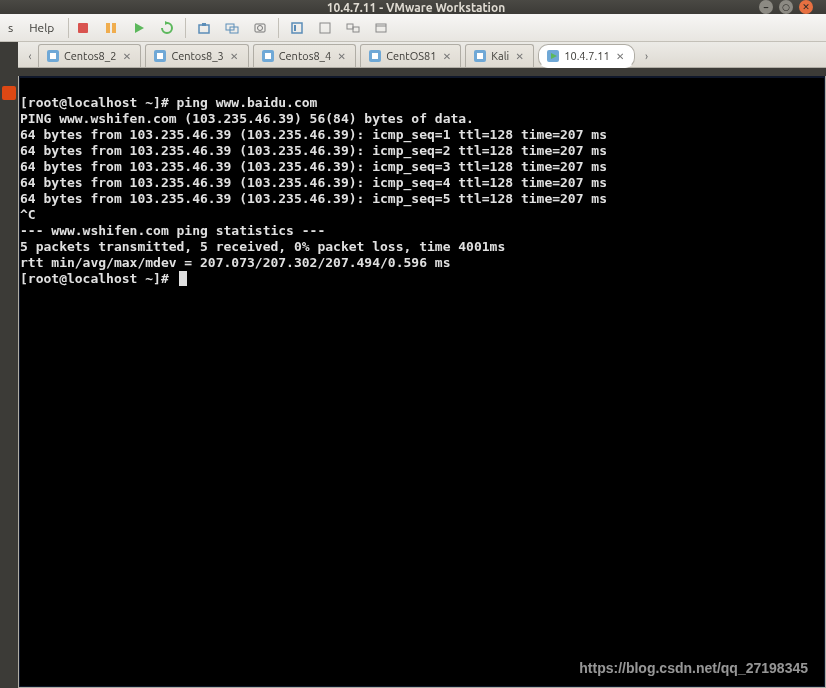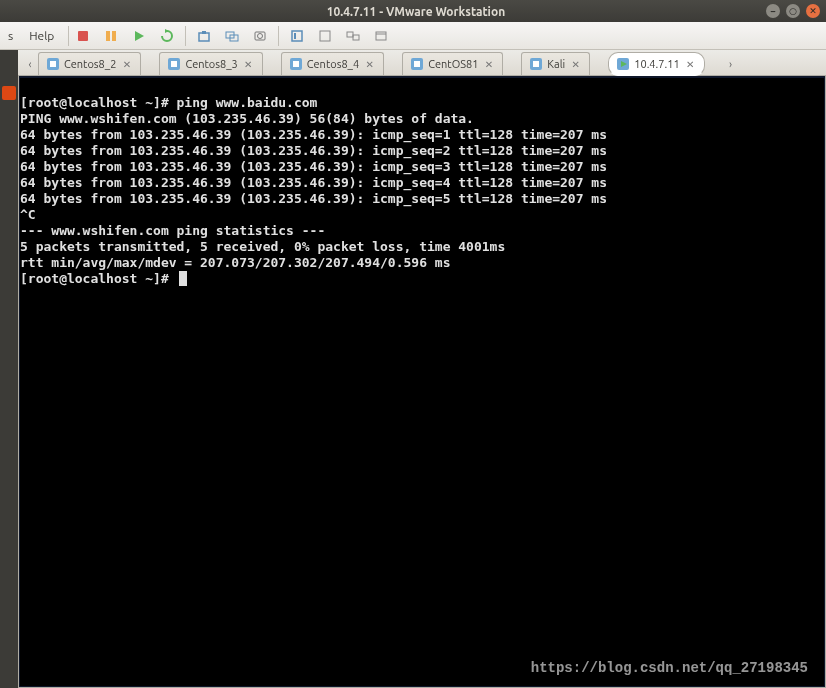--- a/index.html
+++ b/index.html
@@ -22,26 +22,26 @@
     }
     .launcher-icon {
       width: 14px;
       height: 14px;
       margin: 2px;
       background: #dd4814;
       border-radius: 2px;
     }
     
     .titlebar {
-      height: 22px;
+      height: 14px;
       background: linear-gradient(to bottom, #4a4944, #3c3b37);
       display: flex;
       align-items: center;
       justify-content: space-between;
-      padding: 0 6px;
+      padding: 0 13px;
       color: #dfdbd2;
       font-size: 12px;
       font-weight: bold;
     }
     .titlebar-title { flex: 1; text-align: center; }
     .window-controls { display: flex; gap: 6px; }
     .win-btn {
       width: 14px;
       height: 14px;
       border-radius: 50%;
@@ -111,21 +111,21 @@
     .tab {
       height: 23px;
       padding: 0 8px;
       display: flex;
       align-items: center;
       gap: 5px;
       border: 1px solid #b0ada5;
       border-bottom: none;
       border-radius: 3px 3px 0 0;
       background: linear-gradient(to bottom, #eae7e0, #dedad2);
-      margin-right: 18px;
+      margin-right: 4px;
       cursor: pointer;
     }
     .tab.active {
       background: #fff;
       border-bottom: 1px solid #fff;
       margin-bottom: -1px;
       height: 24px;
       border-radius: 10px;
     }
     .tab-icon {
@@ -180,21 +180,21 @@
       background: #e0e0e0;
       vertical-align: text-bottom;
       margin-left: 2px;
     }
     .watermark {
       position: absolute;
       right: 16px;
       bottom: 10px;
       color: rgba(230,230,230,0.65);
       font-size: 14px;
-      font-family: Liberation Mono, monospace;
+      font-family: Liberation Sans, sans-serif;
     }
     
     svg { display: block; }
   </style>
 </head>
 <body>
 
 <div class="titlebar">
   <span style="width:60px"></span>
   <span class="titlebar-title">10.4.7.11 - VMware Workstation</span>

